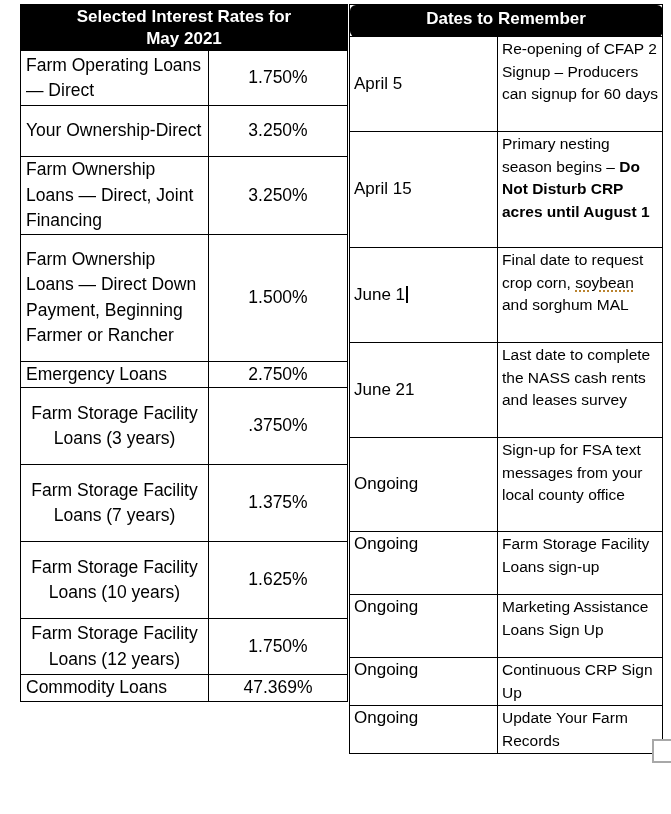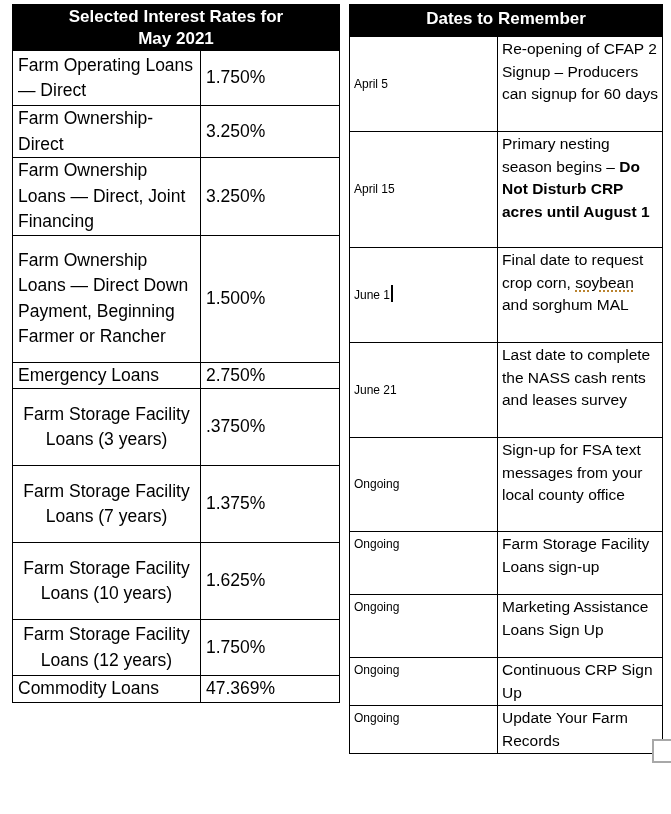--- a/index.html
+++ b/index.html
@@ -8,52 +8,52 @@
     background: #ffffff;
     position: relative;
     font-family: "Liberation Sans", sans-serif;
     color: #000;
     overflow: hidden;
   }
   table { border-collapse: collapse; table-layout: fixed; }
 
   
   .rates-table {
-    position: absolute; left: 12px; top: 4px; width: 327px;
+    position: absolute; left: 20px; top: 4px; width: 327px;
   }
   .rates-table th, .rates-table td { border: 1.5px solid #000; }
   .rates-table th {
     background: #000; color: #fff;
     font-weight: bold; font-size: 17px; line-height: 21.5px;
     text-align: center; padding: 1px 2px;
   }
   .rates-table td {
     font-size: 17.5px; line-height: 25.5px;
     padding: 0 5px; vertical-align: middle;
     background: #fff;
   }
-  .rates-table td.rate-val { }
+  .rates-table td.rate-val { text-align: center; }
   .rates-table td.center-label { text-align: center; }
 
   
   .dates-table {
     position: absolute; left: 349px; top: 4px; width: 313px;
   }
   .dates-table th, .dates-table td { border: 1px solid #000; }
   .dates-table th {
     background: #000; color: #fff;
     font-weight: bold; font-size: 17px; line-height: 22px;
-    text-align: center; padding: 2px 2px 6px 2px;
+    text-align: center; padding: 2px 2px 6px 2px; border-radius: 6px;
   }
   .dates-table td {
     font-size: 15.5px; line-height: 22.5px;
     padding: 1px 4px; vertical-align: top;
     background: #fff;
   }
-  .dates-table td.date-cell { font-size: 12px; }
+  .dates-table td.date-cell { font-size: 17px; }
   .dates-table td.vmid { vertical-align: middle; }
   .prewrap { white-space: pre-line; }
   .bold-run { font-weight: bold; }
 
   
   .wavy-blue {
     text-decoration-style: wavy;
     text-decoration-color: #3a63c8;
     text-decoration-thickness: 1px;
     text-underline-offset: 2px;
@@ -97,21 +97,21 @@
     <th colspan="2">
       <span>Selected Interest Rates for</span><br>
       <span>May 2021</span>
     </th>
   </tr>
   <tr style="height:55px">
     <td>Farm Operating Loans — Direct</td>
     <td class="rate-val">1.750%</td>
   </tr>
   <tr style="height:51px">
-    <td>Farm Ownership-Direct</td>
+    <td>Your Ownership-Direct</td>
     <td class="rate-val">3.250%</td>
   </tr>
   <tr style="height:77px">
     <td>Farm Ownership Loans — Direct, Joint Financing</td>
     <td class="rate-val">3.250%</td>
   </tr>
   <tr style="height:127px">
     <td>Farm Ownership Loans — Direct Down Payment, Beginning Farmer or Rancher</td>
     <td class="rate-val">1.500%</td>
   </tr>

